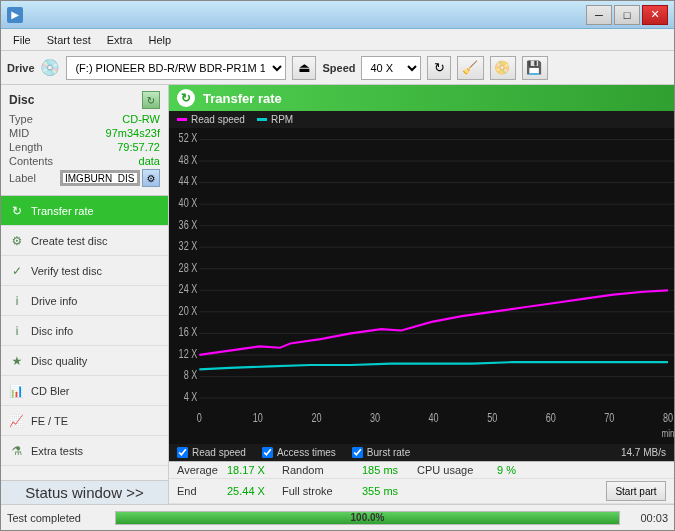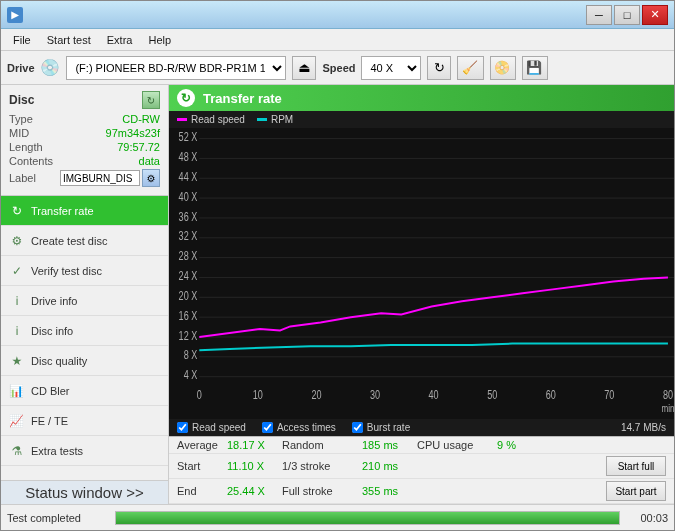--- a/index.html
+++ b/index.html
@@ -123,21 +123,21 @@
       margin-bottom: 2px;
       align-items: center;
     }
     .disc-key { color: #555; }
     .disc-val { color: #00aa00; font-size: 11px; }
     .disc-val.label-input {
       display: flex; align-items: center; gap: 2px;
     }
     .disc-label-field {
       width: 80px; height: 16px;
-      border: 1px solid #a3a3a3;
+      border: 3px solid #a3a3a3;
       font-size: 10px;
       padding: 0 2px;
       background: white;
     }
     .disc-label-btn {
       width: 18px; height: 18px;
       background: linear-gradient(to bottom, #c8e0f8, #a0c0e8);
       border: 1px solid #80a0c0;
       cursor: pointer;
       font-size: 10px;
@@ -538,43 +538,35 @@
 
         <div class="stats-row">
           <span class="stat-label">Average</span>
           <span class="stat-val" style="color:#00aa00;">18.17 X</span>
           <span class="stat-label2">Random</span>
           <span class="stat-val2" style="color:#00aa00;">185 ms</span>
           <span class="stat-label3">CPU usage</span>
           <span class="stat-val3" style="color:#00aa00;">9 %</span>
         </div>
 
-        <div class="stats-row">
-          <span class="stat-label">Start</span>
-          <span class="stat-val" style="color:#00aa00;">11.10 X</span>
-          <span class="stat-label2">1/3 stroke</span>
-          <span class="stat-val2" style="color:#00aa00;">210 ms</span>
-          <span class="stat-label3"></span>
-          <span class="stat-val3"></span>
-          <button class="stat-btn">Start full</button>
-        </div>
 
         <div class="stats-row">
           <span class="stat-label">End</span>
           <span class="stat-val" style="color:#00aa00;">25.44 X</span>
           <span class="stat-label2">Full stroke</span>
           <span class="stat-val2" style="color:#00aa00;">355 ms</span>
           <span class="stat-label3"></span>
           <span class="stat-val3"></span>
           <button class="stat-btn">Start part</button>
         </div>
       </div>
     </div>
   </div>
 
   <div class="statusbar">
     <span class="status-text">Test completed</span>
     <div class="progress-container">
       <div class="progress-bar" style="width:100%;"></div>
+      <div class="progress-text">100.0%</div>
     </div>
     <span class="status-time">00:03</span>
   </div>
 </div>
 
 </body></html>

